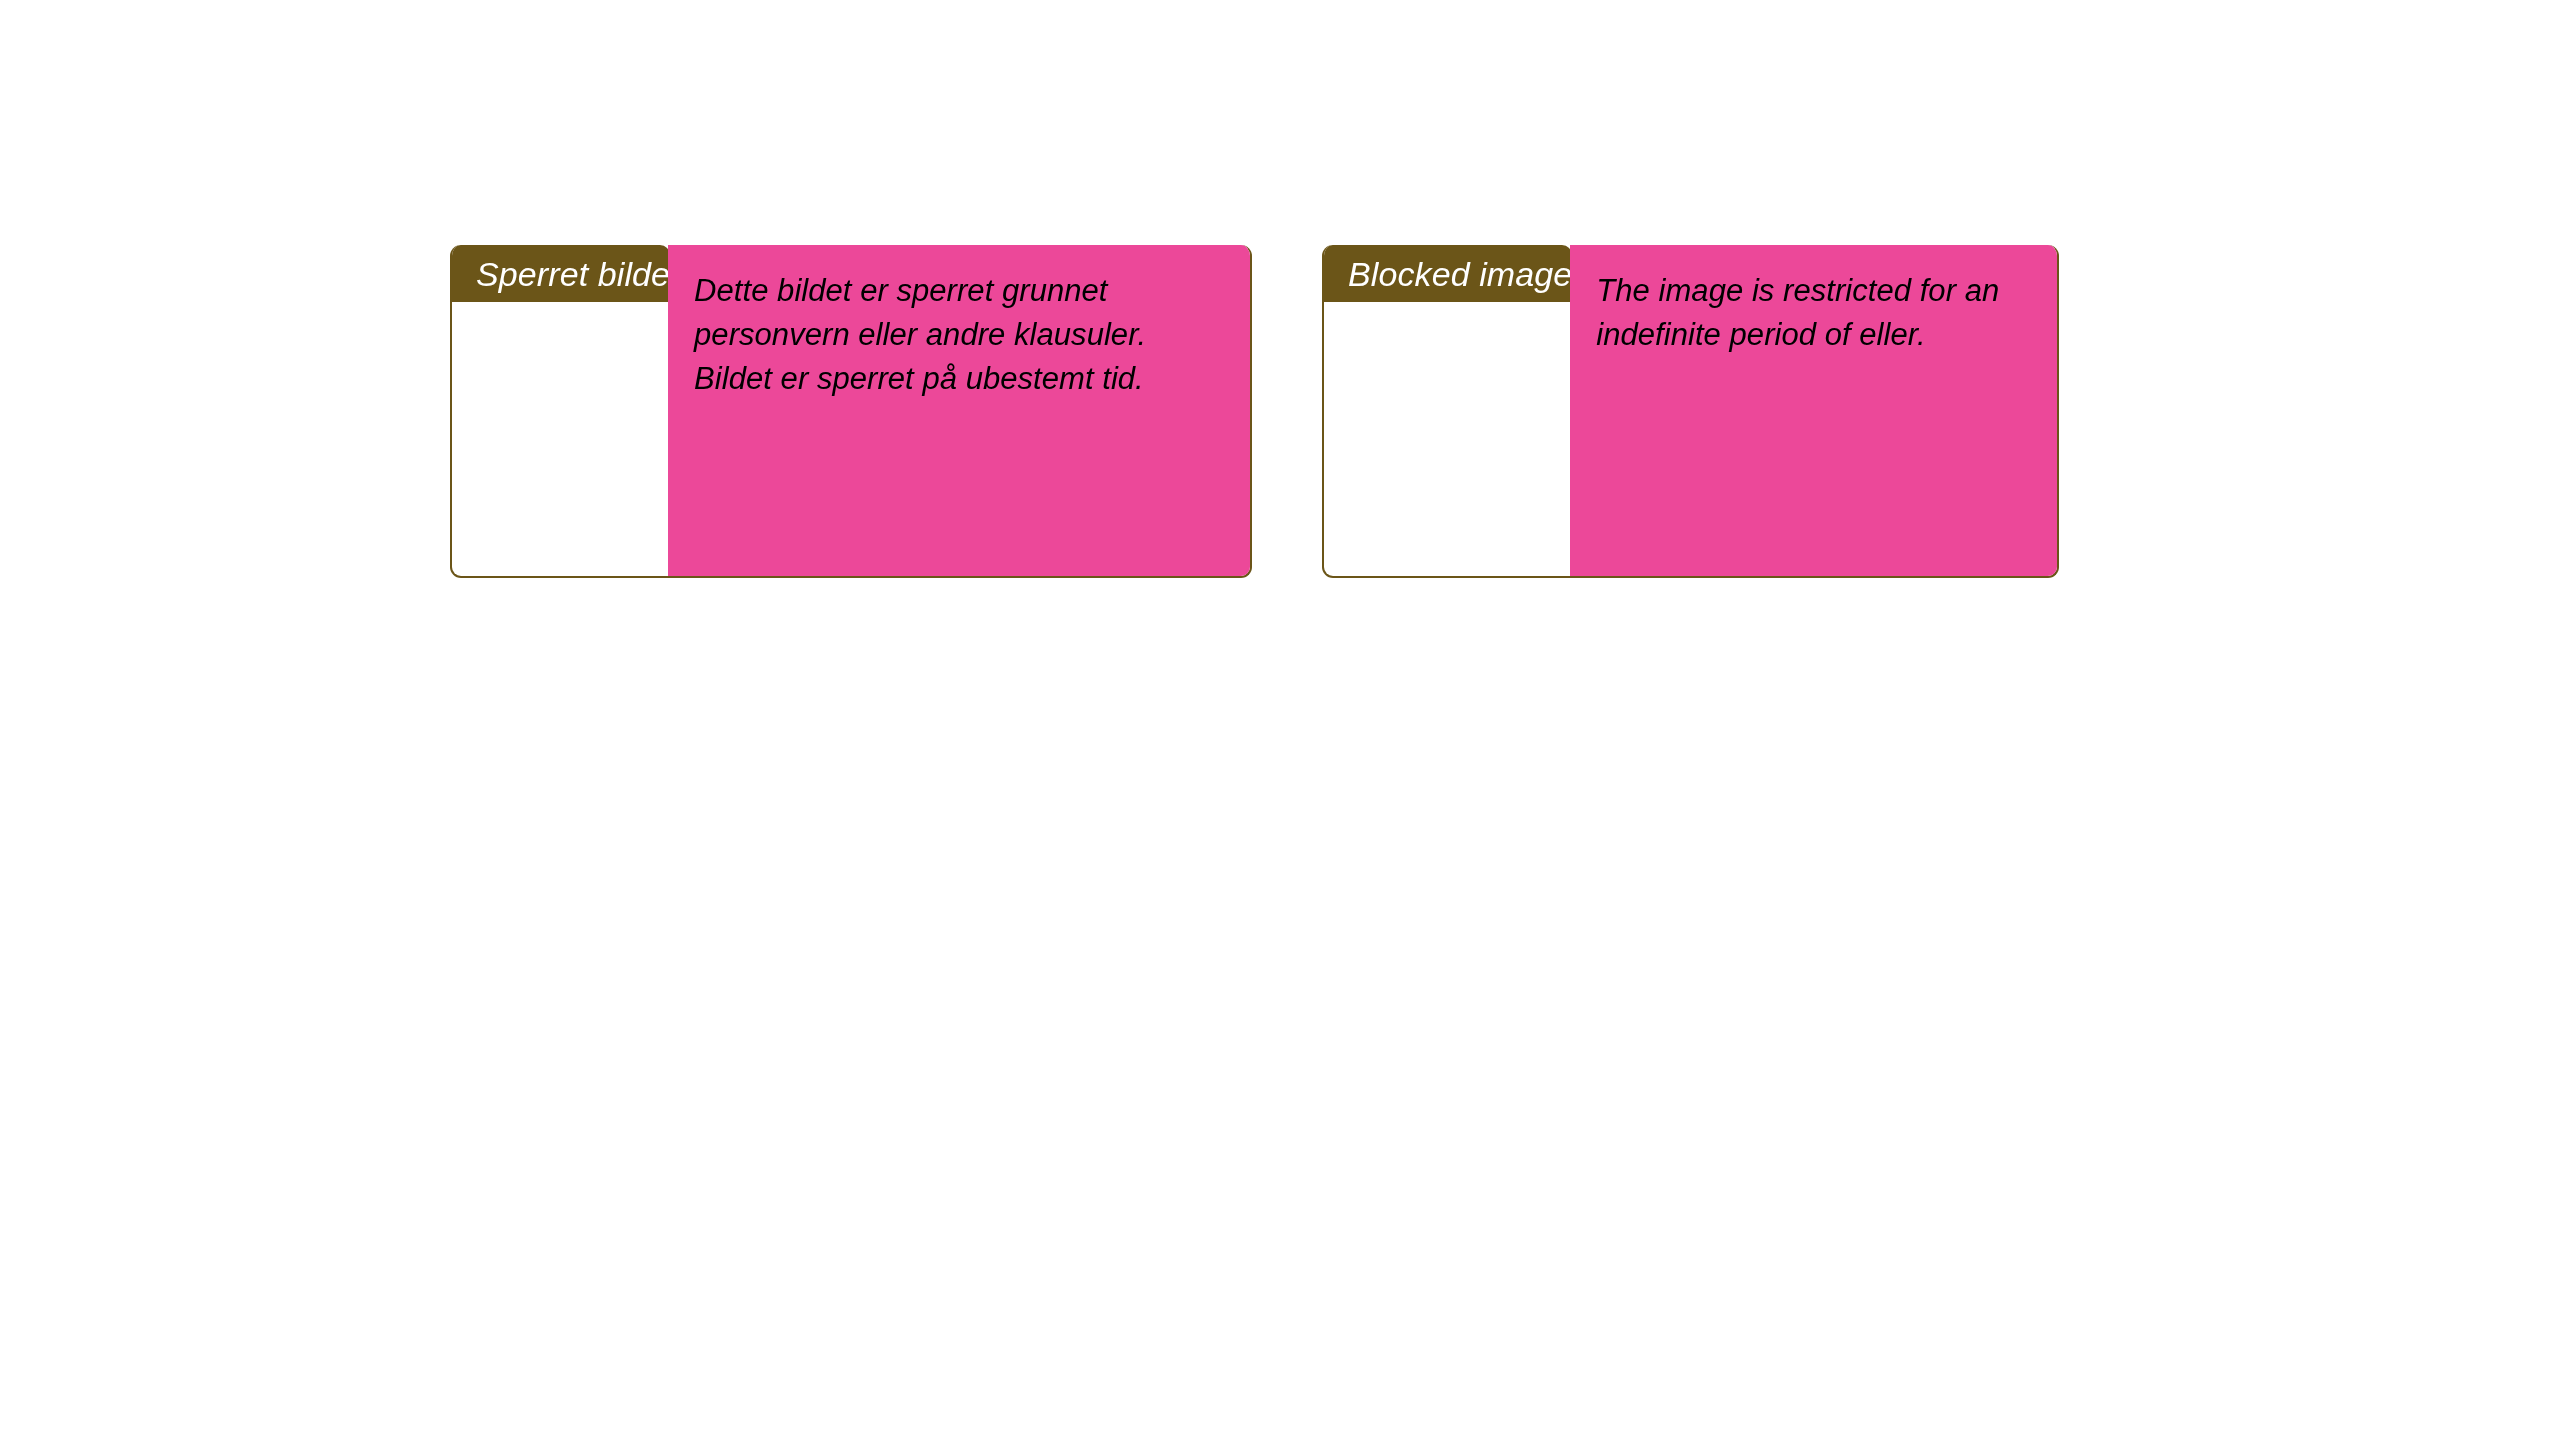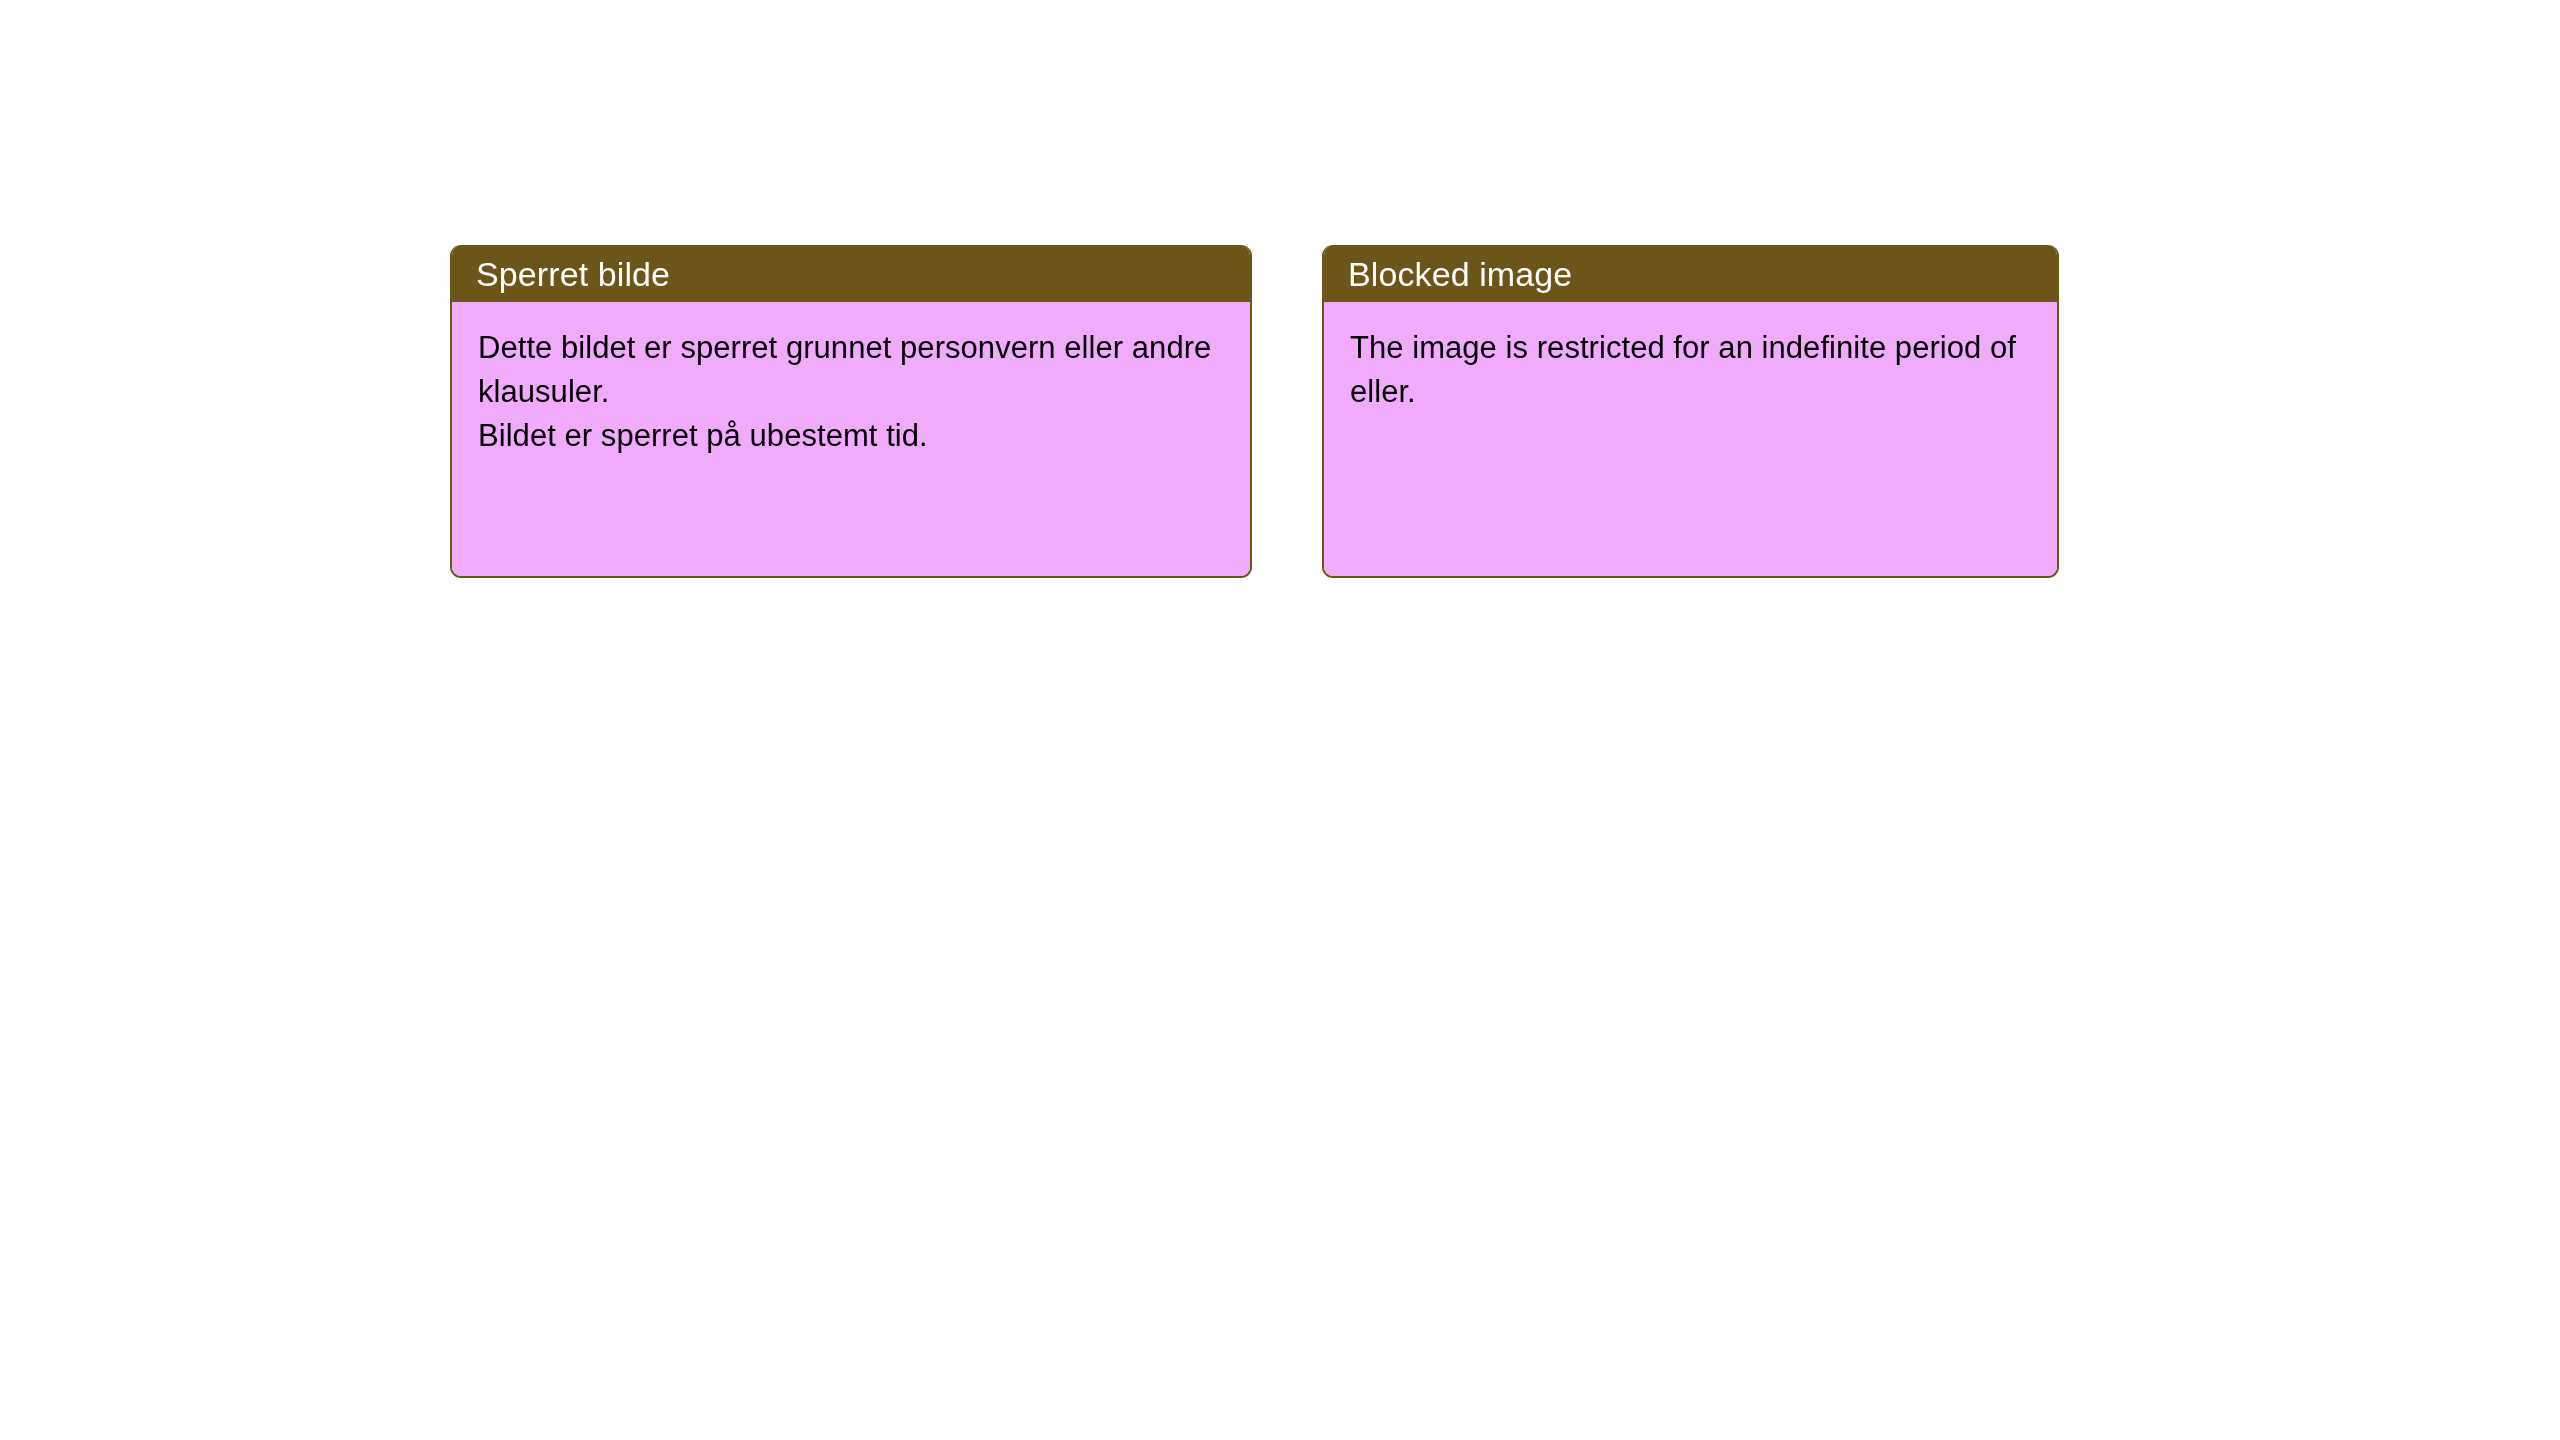--- a/index.html
+++ b/index.html
@@ -25,25 +25,25 @@
     flex-direction: row;
     align-items: flex-start;
     gap: 70px;
   }
 
   .notice-card {
     background: #ffffff;
     border-radius: 11px;
     box-sizing: border-box;
     display: flex;
-    flex-direction: column;
     overflow: hidden;
     border: 2px solid #6b5518;
     border-top: none;
     border-radius: 11px;
+    font-style: italic;
   }
 
   .notice-card.card-no {
     width: 802px;
     min-height: 333px;
   }
   .notice-card.card-en {
     width: 737px;
     min-height: 333px;
   }
@@ -67,21 +67,21 @@
     font-weight: 400;
     line-height: 1;
     letter-spacing: 0.1px;
     white-space: nowrap;
   }
 
   .card-body {
     flex: 1 1 auto;
     padding: 24px 26px 10px 26px;
     box-sizing: border-box;
-    background: #f0abfc;
+    background: #ec4899;
   }
 
   .card-paragraph {
     color: #000000;
     font-size: 31px;
     line-height: 44px;
     font-weight: 400;
     margin: 0;
     letter-spacing: 0.05px;
   }

